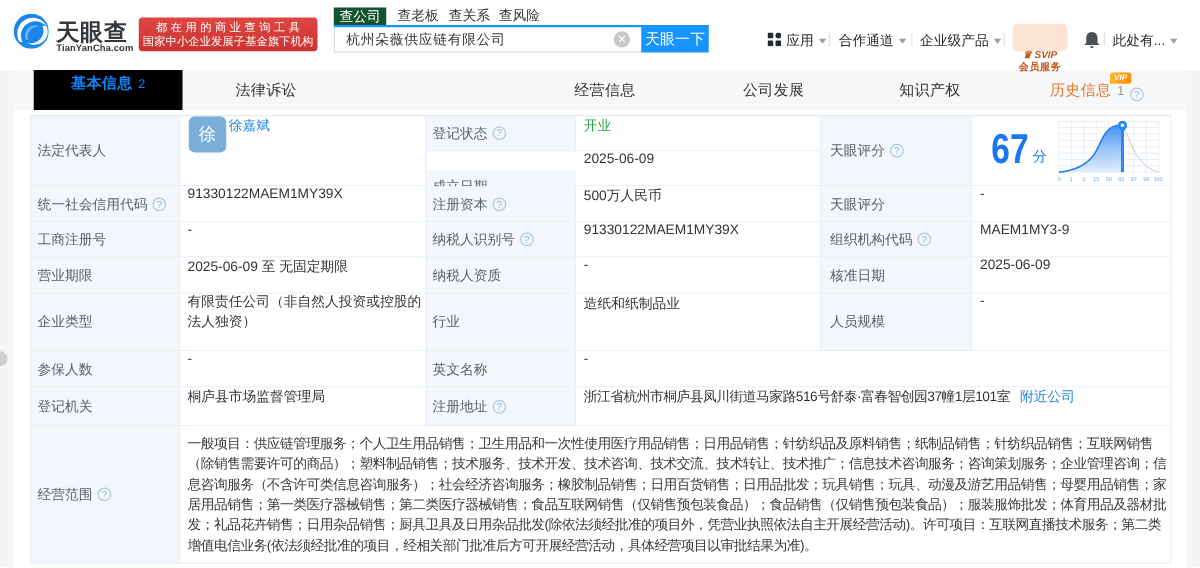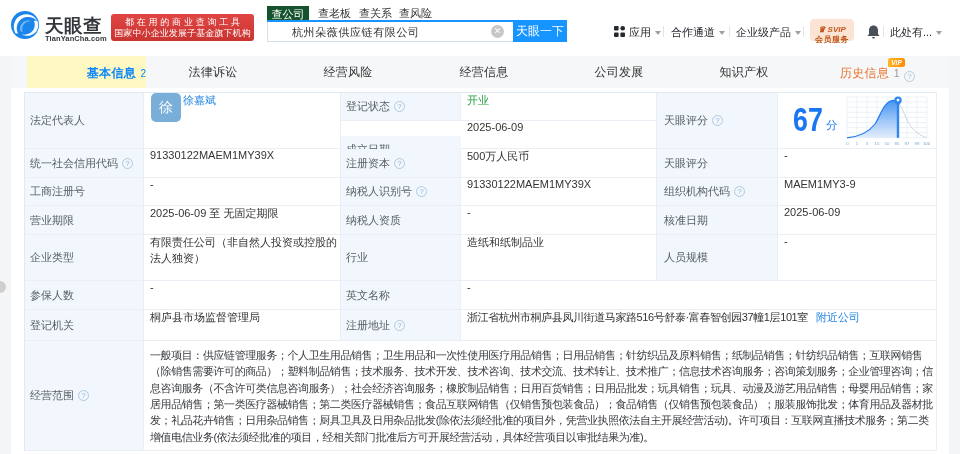--- a/index.html
+++ b/index.html
@@ -9,33 +9,33 @@
 
 .header{position:absolute;top:0;left:0;width:960px;height:56px;background:#fff;z-index:5}
 .logo-txt{position:absolute;left:45px;top:12.5px;font-size:18.5px;font-weight:bold;color:#34383c;letter-spacing:0.6px}
 .logo-sub{position:absolute;left:45px;top:33.5px;font-size:7.5px;font-weight:bold;color:#34383c;letter-spacing:0.1px}
 .redbox{position:absolute;left:111px;top:14px;width:143px;height:27px;background:linear-gradient(180deg,#e04543,#c93431);border-radius:3px;color:#fff;text-align:center;padding-top:3px}
 .redbox .l1{font-size:9px;letter-spacing:2.8px;line-height:11px;white-space:nowrap;margin-left:2.8px}
 .redbox .l2{font-size:9px;letter-spacing:0.1px;line-height:11px;white-space:nowrap}
 .stab{position:absolute;top:6px;height:14px;font-size:11px;line-height:14px;color:#333}
 .stab.on{background:#14532d;color:#fff;left:267px;width:42px;text-align:center;height:14px;padding-top:1px}
 .sline{position:absolute;left:267px;top:20px;width:300px;height:2px;background:#1694ff}
-.sinput{position:absolute;left:267px;top:22px;width:246px;height:20px;background:#fff;border-left:1px solid #d4dfea;border-bottom:1px solid #d4dfea;font-size:11px;letter-spacing:0.6px;color:#333;line-height:20px;padding-left:24px}
+.sinput{position:absolute;left:267px;top:22px;width:246px;height:20px;background:#fff;border-left:1px solid #d4dfea;border-bottom:1px solid #d4dfea;font-size:11px;letter-spacing:0.6px;color:#333;line-height:20px;padding-left:9px}
 .sclear{position:absolute;left:491px;top:25px;width:13px;height:13px;border-radius:50%;background:#c7c7c7;color:#fff;font-size:9px;line-height:13px;text-align:center}
 .sbtn{position:absolute;left:513px;top:21px;width:54px;height:21px;background:#1694ff;color:#fff;font-size:12px;text-align:center;line-height:21px}
 .hmenu{position:absolute;top:25px;font-size:11px;color:#24292e;white-space:nowrap}
 .caret{display:inline-block;width:0;height:0;border-left:3.5px solid transparent;border-right:3.5px solid transparent;border-top:4px solid #9aa0a6;vertical-align:middle;margin-left:4px}
 .hdiv{position:absolute;top:26px;width:1px;height:11px;background:#e1e4e8}
 .svip{position:absolute;left:810px;top:19px;width:44px;height:22px;background:#fbe4d3;border-radius:4px;text-align:center;color:#c2571d;font-weight:bold}
-.svip .a{font-size:8px;line-height:10px;margin-top:6px;font-style:italic}
+.svip .a{font-size:8px;line-height:10px;margin-top:20px;font-style:italic}
 .svip .b{font-size:8px;line-height:9px;letter-spacing:0.5px}
 
 .tabbar{position:absolute;left:11px;top:56px;width:938px;height:32px;background:#f6f7f8}
 .tabbar .t{position:absolute;top:0;height:32px;line-height:32px;font-size:12px;letter-spacing:0.3px;color:#333;text-align:center}
-.tab-active{position:absolute;left:16px;top:0;width:119px;height:32px;background:#fef9c3;text-align:right;line-height:32px}
+.tab-active{position:absolute;left:16px;top:0;width:119px;height:32px;background:#000000;text-align:center;line-height:19px}
 .tab-active .n{font-size:12px;letter-spacing:0.3px;font-weight:bold;color:#0b85f8}
 .tab-active .c{font-size:10px;color:#0b85f8}
 .hist{position:absolute;left:829px;top:0;height:32px;line-height:32px;white-space:nowrap}
 .hist .n{font-size:12px;letter-spacing:0.3px;color:#e9752e}
 .hist .c{font-size:10.5px;color:#999}
 .vip-badge{position:absolute;left:877px;top:1.5px;width:17px;height:9px;background:linear-gradient(90deg,#ffb62a,#ff8c00);border-radius:2.5px 2.5px 2.5px 0;color:#fff;font-size:6.5px;font-weight:bold;font-style:italic;text-align:center;line-height:9px}
 .qm{display:inline-block;width:11px;height:11px;border:1px solid #b9cbdb;border-radius:50%;color:#a9bfd3;font-size:8px;line-height:9px;text-align:center;vertical-align:-1px;font-weight:normal}
 .qm2{display:inline-block;width:11px;height:11px;border:1px solid #afc9e0;border-radius:50%;color:#8fb8dd;font-size:8px;line-height:9px;text-align:center;vertical-align:-1px;margin-left:4px}
 
 .card{position:absolute;left:11px;top:88px;width:938px;height:366px;background:#fff}
@@ -100,21 +100,20 @@
       <path d="M6.5 0.5 C9.5 0.5 11 2.8 11 5.5 L11 9 L12.5 11 L0.5 11 L2 9 L2 5.5 C2 2.8 3.5 0.5 6.5 0.5Z" fill="#4a5058"></path>
       <path d="M5 12 a1.5 1.5 0 0 0 3 0Z" fill="#4a5058"></path>
     </svg>
     <div class="hdiv" style="left:883px"></div>
     <div class="hmenu" style="left:890px">此处有...<span class="caret"></span></div>
   </div>
 
   <div class="tabbar">
     <div class="tab-active"><span class="n">基本信息</span> <span class="c">2</span></div>
     <div class="t" style="left:142px;width:120px">法律诉讼</div>
-    <div class="t" style="left:277px;width:120px">经营风险</div>
     <div class="t" style="left:413px;width:120px">经营信息</div>
     <div class="t" style="left:548px;width:120px">公司发展</div>
     <div class="t" style="left:673px;width:120px">知识产权</div>
     <div class="hist"><span class="n">历史信息</span> <span class="c">1</span> <span class="qm" style="vertical-align:-1.5px">?</span></div>
     <div class="vip-badge">VIP</div>
   </div>
 
   <div class="tbl">
 
     <div class="cell lbl bt bl" style="left:0;top:0;width:120px;height:57px">法定代表人</div>

